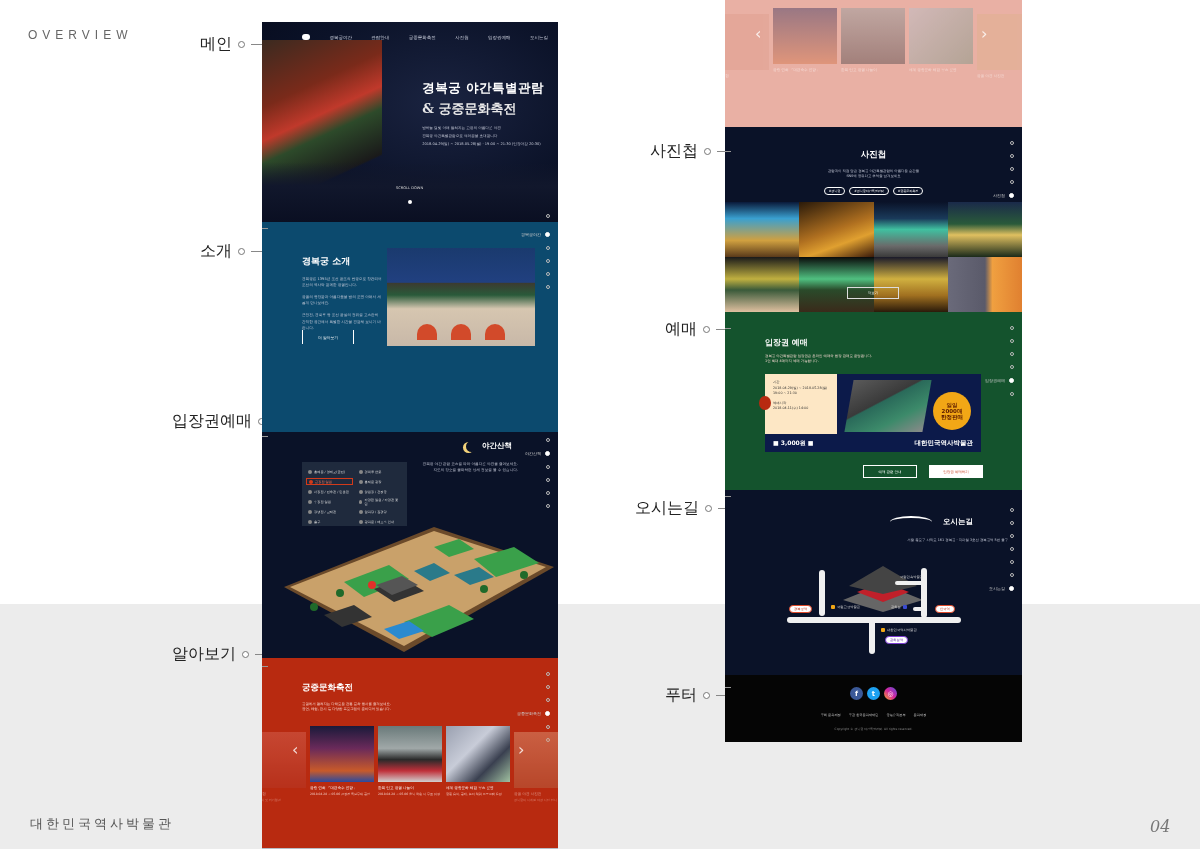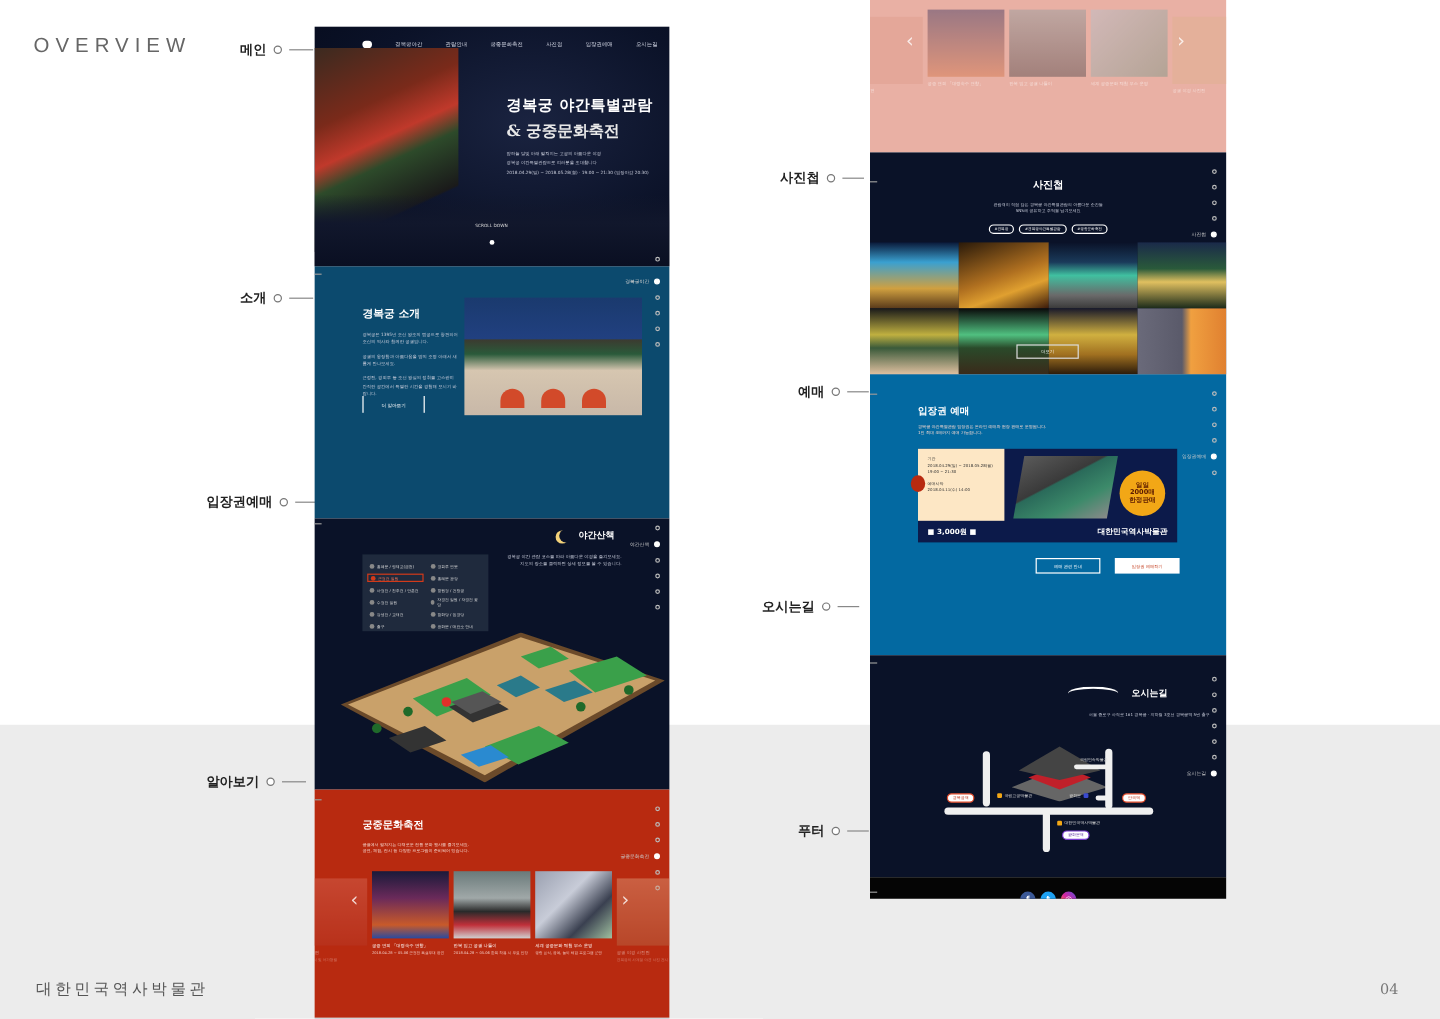--- a/index.html
+++ b/index.html
@@ -1,22 +1,22 @@
 <!DOCTYPE html>
 <html><head>
 <meta charset="utf-8">
 <style>
 *{box-sizing:border-box;margin:0;padding:0}
 html,body{width:1200px;height:849px;overflow:hidden}
 body{position:relative;background:#ffffff;font-family:"DejaVu Sans","Liberation Sans",sans-serif;color:#222}
 .band{position:absolute;left:0;top:604px;width:1200px;height:245px;background:#ececec}
-.overview{position:absolute;left:28px;top:28px;font-size:17px;letter-spacing:5px;color:#666;font-family:"Liberation Sans",sans-serif}
+.overview{position:absolute;left:28px;top:28px;font-size:12px;letter-spacing:5px;color:#666;font-family:"Liberation Sans",sans-serif}
 .brand-foot{position:absolute;left:30px;top:815px;font-size:13px;letter-spacing:3px;color:#555}
-.pagenum{position:absolute;left:1150px;top:817px;font-size:12px;color:#777;font-family:"DejaVu Serif",serif}
-.callout{position:absolute;display:flex;align-items:center;gap:6px;font-size:11px;font-weight:bold;color:#222}
+.pagenum{position:absolute;left:1150px;top:817px;font-size:16px;font-style:italic;color:#777;font-family:"DejaVu Serif",serif}
+.callout{position:absolute;display:flex;align-items:center;gap:6px;font-size:16px;font-weight:normal;color:#222}
 .callout .dot{width:7px;height:7px;border:1.5px solid #777;border-radius:50%;background:#fff}
 .callout .line{height:1px;background:#888}
 
 .col{position:absolute;overflow:hidden}
 .colL{left:262px;top:22px;width:296px;height:827px}
 .colR{left:725px;top:0;width:297px;height:749px}
 .sec{position:relative;width:100%;overflow:hidden}
 .dotnav{position:absolute;right:8px;display:flex;flex-direction:column;align-items:flex-end;gap:9px}
 .dotnav span{display:flex;align-items:center;gap:4px;font-size:4px;color:#ccc}
 .dotnav span i{display:block;width:4px;height:4px;border:1px solid #bbb;border-radius:50%}
@@ -68,21 +68,21 @@
 .fest-ghost{height:127px;background:#e9b0a4}
 .fest-ghost .cards{top:8px}
 .album{height:185px;background:#0a1228}
 .album h3{position:absolute;left:0;right:0;top:22px;text-align:center;font-family:"DejaVu Serif",serif;color:#fff;font-size:8.5px}
 .album .desc{position:absolute;left:0;right:0;top:42px;text-align:center;font-size:3.4px;color:#c8ccda;line-height:1.6}
 .chips{position:absolute;left:0;right:0;top:60px;display:flex;justify-content:center;gap:4px}
 .chips span{border:1px solid #fff;border-radius:6px;font-size:3px;color:#fff;padding:1px 4px}
 .grid{position:absolute;left:0;top:75px;width:100%;height:110px;display:grid;grid-template-columns:repeat(4,1fr);grid-template-rows:1fr 1fr}
 .grid div{position:relative}
 .grid-more{position:absolute;left:122px;top:160px;width:52px;height:12px;border:1px solid #ddd;font-size:3.5px;color:#fff;display:flex;align-items:center;justify-content:center}
-.ticket-sec{height:234px;background:#0369a1}
+.ticket-sec{height:178px;background:#14532d}
 .ticket-sec h3{position:absolute;left:40px;top:25px;font-family:"DejaVu Serif",serif;color:#fff;font-size:8px}
 .ticket-sec .desc{position:absolute;left:40px;top:42px;font-size:3.4px;color:#f5d8d0;line-height:1.6}
 .ticket{position:absolute;left:40px;top:62px;width:216px;height:78px;background:#0c1a4a}
 .ticket .stub{position:absolute;left:0;top:0;width:72px;height:60px;background:#fde7c5;padding:6px 8px;font-size:3.3px;color:#333;line-height:1.7}
 .ticket .stub .notch{position:absolute;left:-6px;top:22px;width:12px;height:14px;border-radius:50%;background:#b82a10}
 .ticket .bar{position:absolute;left:0;bottom:0;width:100%;height:18px;display:flex;align-items:center;justify-content:space-between;padding:0 8px;color:#fff;font-size:6.5px;font-weight:bold}
 .ticket .bar .price{font-size:6px}
 .ticket .badge{position:absolute;left:168px;top:18px;width:38px;height:38px;border-radius:50%;background:#f2a716;color:#5a1a00;font-size:5.5px;font-weight:bold;display:flex;flex-direction:column;align-items:center;justify-content:center;line-height:1.1;text-align:center}
 .ticket .palace{position:absolute;left:84px;top:6px;width:78px;height:52px;background:linear-gradient(150deg,#5a5a5a 0%,#3a3a3a 40%,#2a6a5a 42%,#3c8a6a 70%,#8a8a8a 100%);transform:skewX(-10deg)}
 .tbtns{position:absolute;left:138px;top:153px;display:flex;gap:12px}

